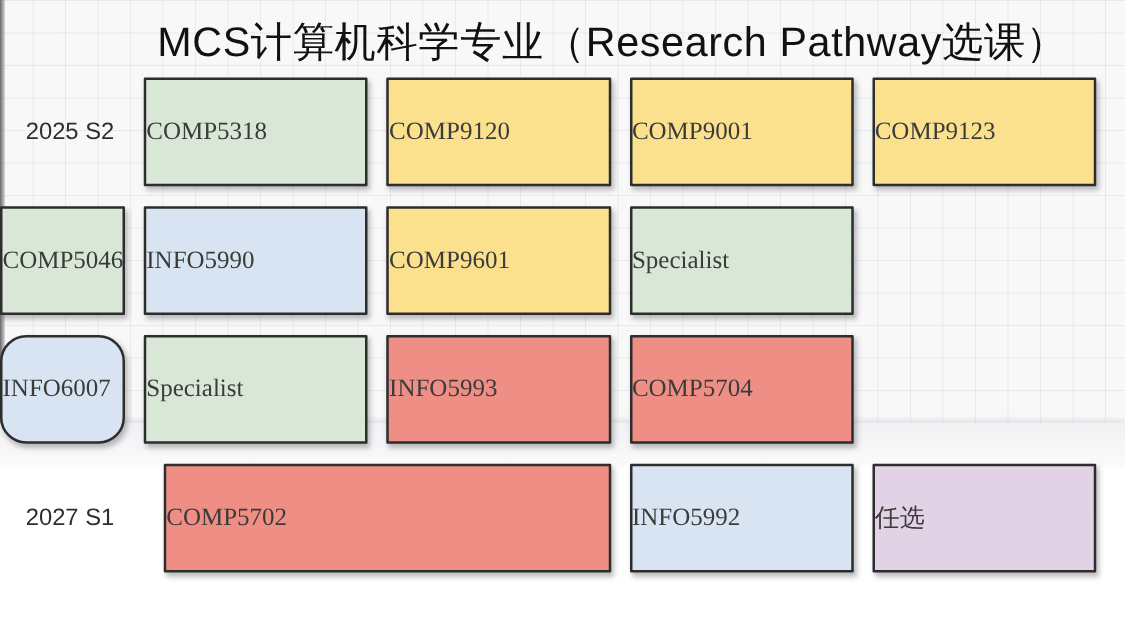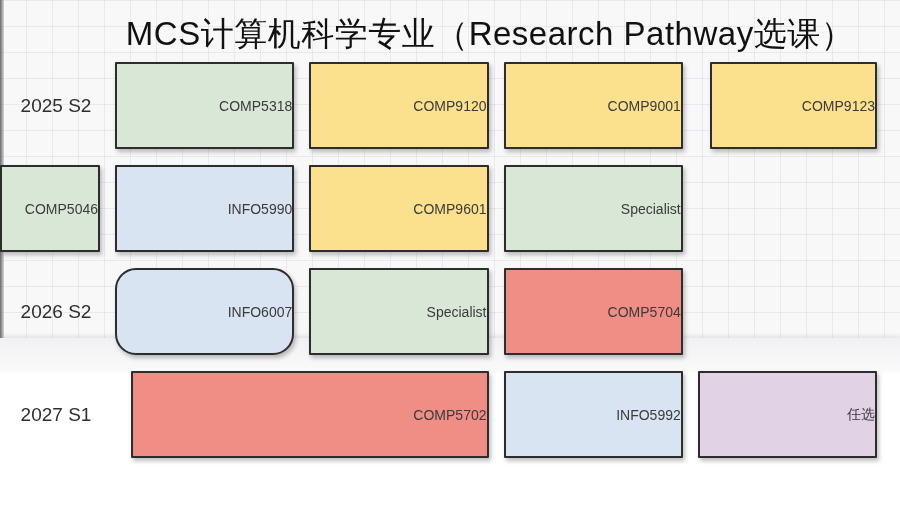--- a/index.html
+++ b/index.html
@@ -66,25 +66,26 @@
     font-size: 19px;
     color: #2e2e2e;
     padding-left: 12px;
     white-space: nowrap;
   }
   .course-box {
     border: 2px solid #2d2d2d;
     border-radius: 1px;
     display: flex;
     align-items: center;
-    justify-content: flex-end;
-    font-size: 14px;
+    justify-content: flex-start;
+    font-size: 20px;
     color: #3b3b3b;
     box-shadow: 2px 3px 4px rgba(70,70,75,0.35);
     box-sizing: border-box;
+    font-family: Liberation Serif, serif;
   }
   .course-box.span2 { grid-column: span 2; }
 </style>
 </head>
 <body>
 
 <div class="canvas">
   <div class="left-edge"></div>
   <div class="bottom-band"></div>
   <div class="title">MCS计算机科学专业（Research Pathway选课）</div>
@@ -93,45 +94,47 @@
         <div class="sem-label">2025 S2</div>
         <div class="course-box" style="background: rgb(217, 232, 214);">
           <span>COMP5318</span>
         </div>
         <div class="course-box" style="background: rgb(251, 224, 142);">
           <span>COMP9120</span>
         </div>
         <div class="course-box" style="background: rgb(251, 224, 142);">
           <span>COMP9001</span>
         </div>
-        <div class="course-box" style="background: rgb(251, 224, 142); margin-left: 12px;">
+        <div class="course-box" style="background: rgb(251, 224, 142);">
           <span>COMP9123</span>
         </div>
       </div>
       <div class="sem-row">
         <div class="course-box" style="background: rgb(217, 232, 214);">
           <span>COMP5046</span>
         </div>
         <div class="course-box" style="background: rgb(216, 228, 242);">
           <span>INFO5990</span>
         </div>
         <div class="course-box" style="background: rgb(251, 224, 142);">
           <span>COMP9601</span>
         </div>
         <div class="course-box" style="background: rgb(217, 232, 214);">
           <span>Specialist</span>
         </div>
       </div>
       <div class="sem-row">
-        <div class="sem-label">2026 S2</div>
         <div class="course-box" style="background: rgb(216, 228, 242); border-radius: 21px;">
           <span>INFO6007</span>
         </div>
         <div class="course-box" style="background: rgb(217, 232, 214);">
           <span>Specialist</span>
+        </div>
+        <div class="course-box" style="background: rgb(239, 142, 133);">
+          <span>INFO5993</span>
         </div>
         <div class="course-box" style="background: rgb(239, 142, 133);">
           <span>COMP5704</span>
         </div>
       </div>
       <div class="sem-row">
         <div class="sem-label">2027 S1</div>
         <div class="course-box span2" style="background: rgb(239, 142, 133); margin-left: 16px;">
           <span>COMP5702</span>
         </div>

